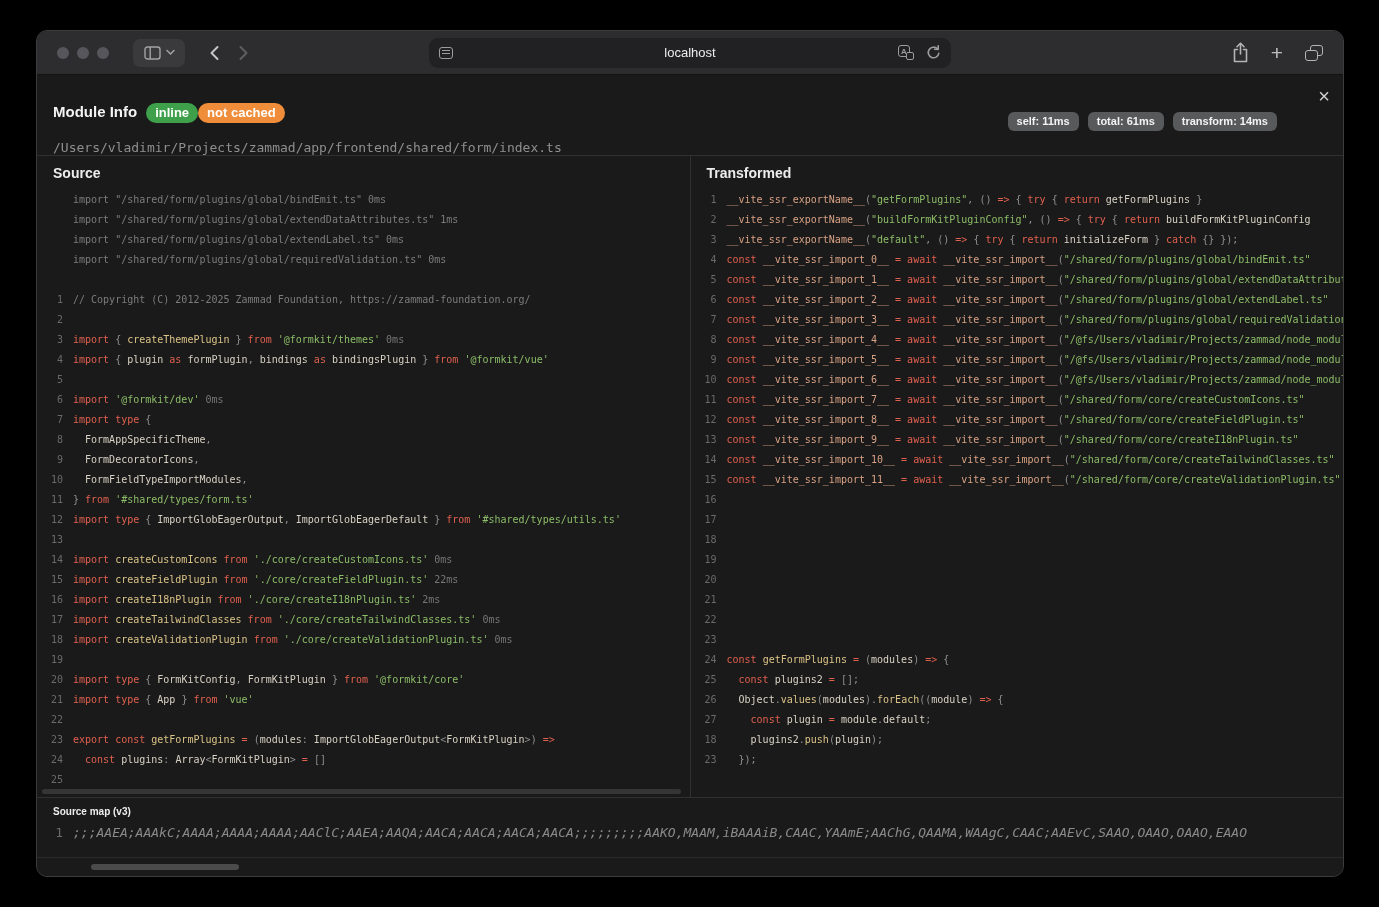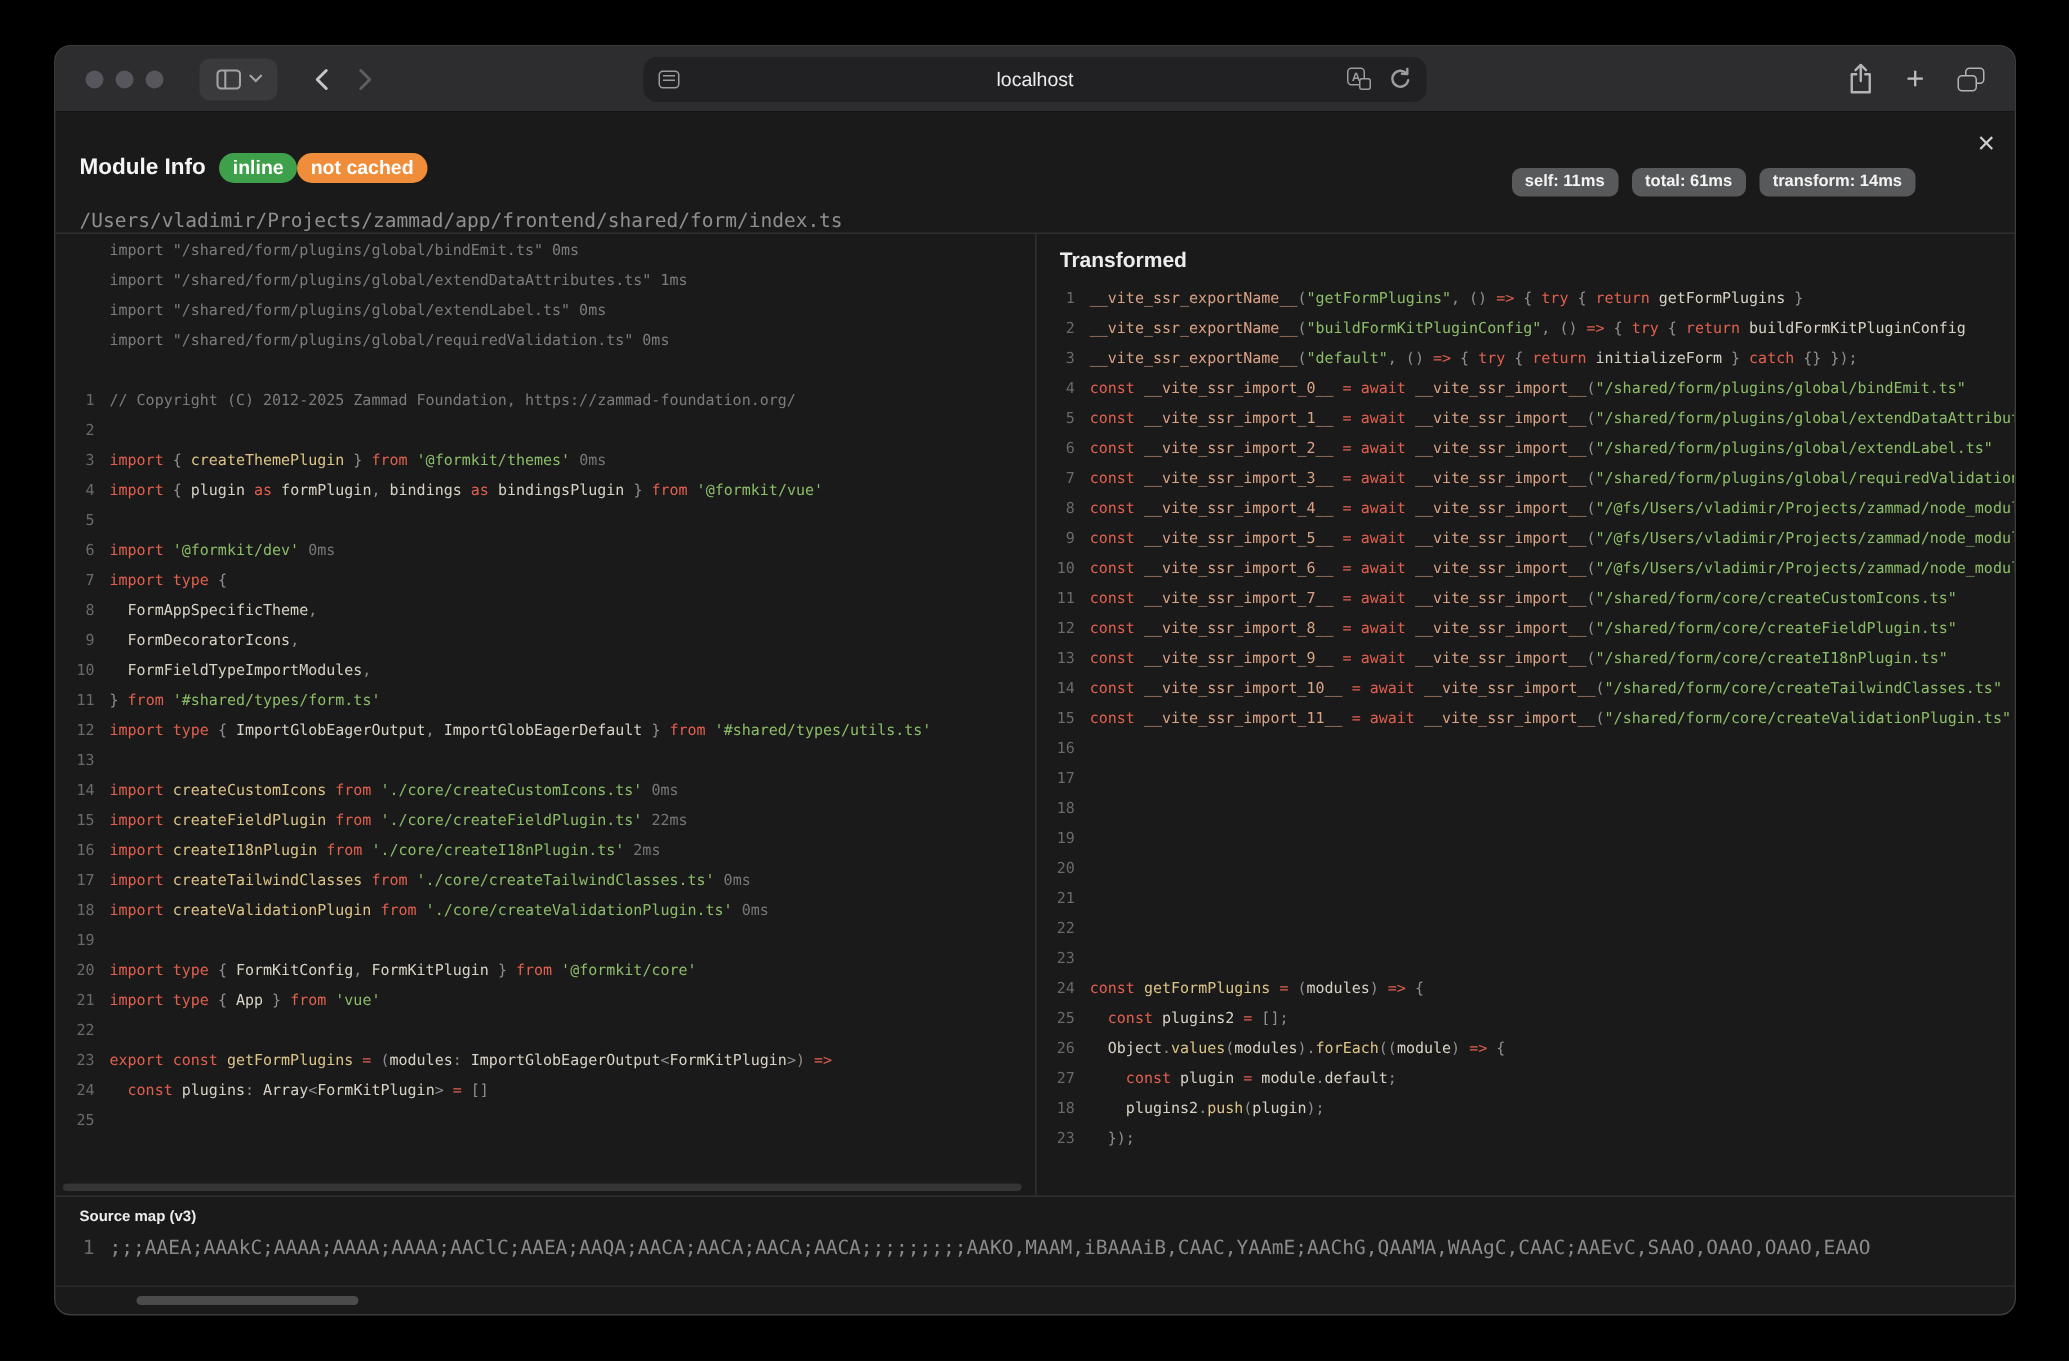--- a/index.html
+++ b/index.html
@@ -74,21 +74,21 @@
   .tk-k { color:#e0604f; } .tk-s { color:#8cbd68; } .tk-v { color:#d8d2c4; }
   .tk-f { color:#dcc488; } .tk-p { color:#8f8f8f; } .tk-c { color:#7c7c7c; }
   .tk-m { color:#767676; } .tk-w { color:#d9a285; }
   .pane-hscroll { position:absolute; left:5px; right:9px; bottom:3px; height:5px;
                   background:#353535; border-radius:3px; }
 
   .sourcemap { position:relative; height:78px; }
   .sm-title { padding:8px 16px 6px; font-size:10px; font-weight:700; color:#ededed; }
   .sm-line { display:flex; font-family:"DejaVu Sans Mono", monospace; font-size:13px;
              line-height:20px; overflow:hidden; }
-  .sm-text { flex:1; min-width:0; padding-left:10px; white-space:pre; color:#8a8a8a; }
+  .sm-text { flex:1; min-width:0; padding-left:10px; white-space:pre; color:#8a8a8a;font-style:italic; }
   .sm-strip { position:absolute; left:0; right:0; bottom:0; height:19px;
               border-top:1px solid #2a2a2a; }
   .sm-thumb { position:absolute; left:54px; top:6px; width:148px; height:6px;
               border-radius:3px; background:#4b4b4b; }
   svg { display:block; }
 </style>
 </head>
 <body>
 
 <div class="window">
@@ -170,20 +170,21 @@
             <span class="pill">total: 61ms</span>
             <span class="pill">transform: 14ms</span>
           </span>
       </div>
       <div class="file-path">/Users/vladimir/Projects/zammad/app/frontend/shared/form/index.ts</div>
       <span class="close-x">×</span>
     </div>
 
     <div class="panes">
       <section class="pane left">
+        <div class="pane-title">Source</div>
         <div class="code">
             <div class="cl">
               <span class="ln"></span>
               <span class="lt"><span class="tk-c">import "/shared/form/plugins/global/bindEmit.ts" 0ms</span></span>
             </div>
             <div class="cl">
               <span class="ln"></span>
               <span class="lt"><span class="tk-c">import "/shared/form/plugins/global/extendDataAttributes.ts" 1ms</span></span>
             </div>
             <div class="cl">

